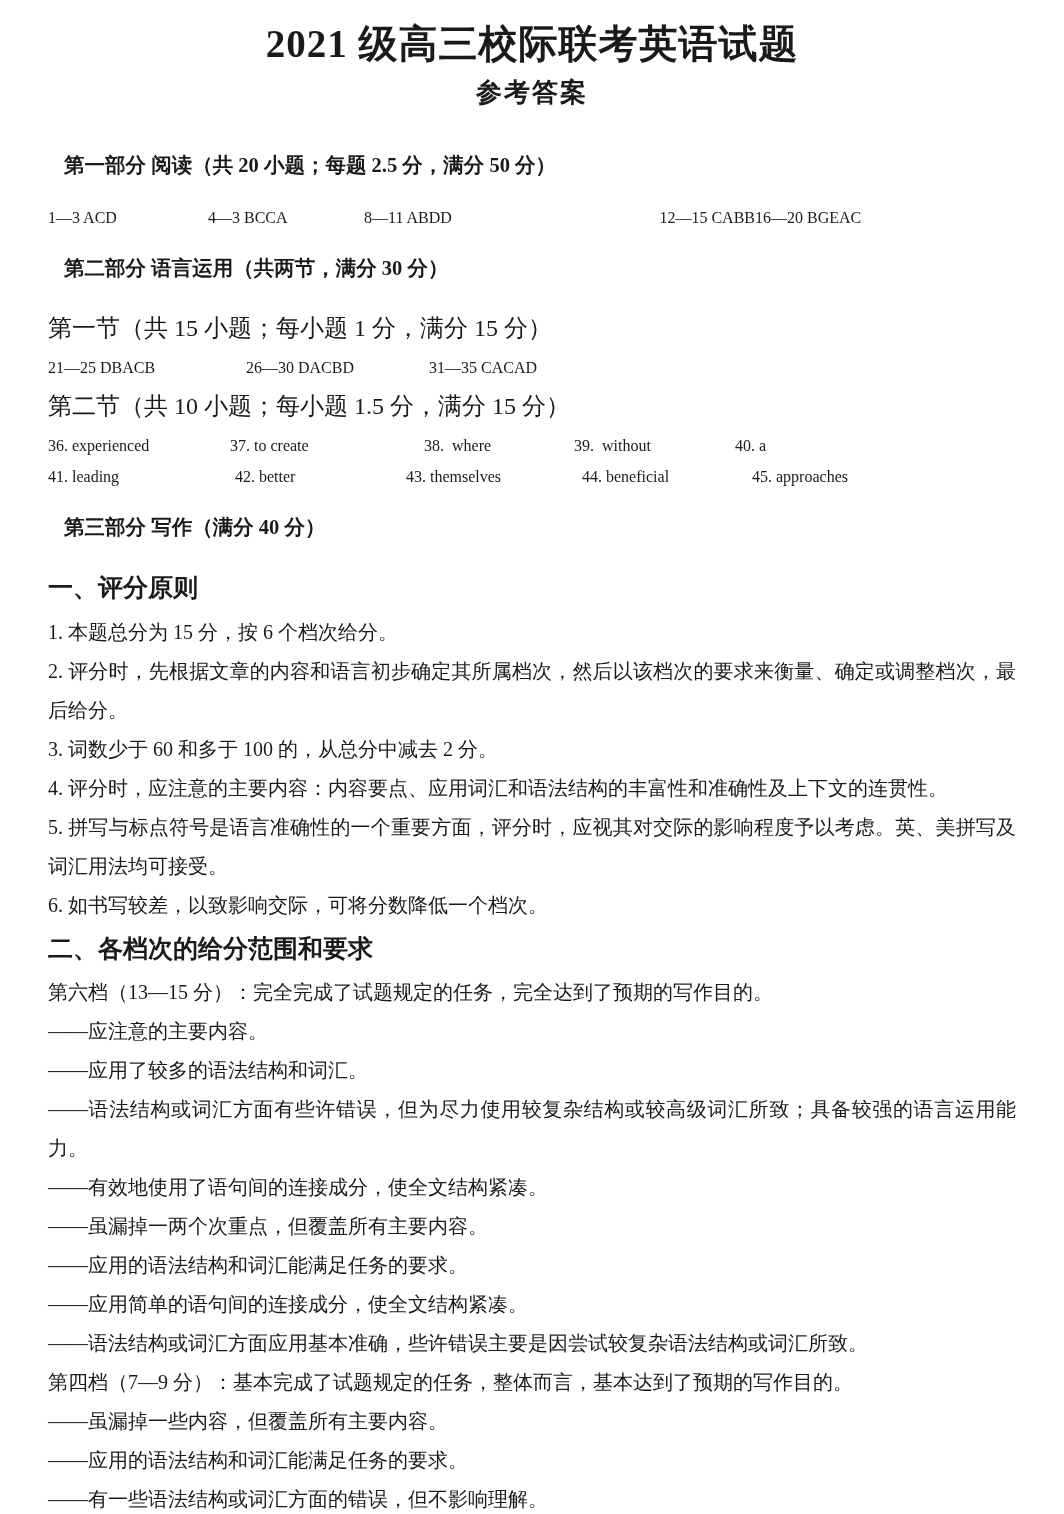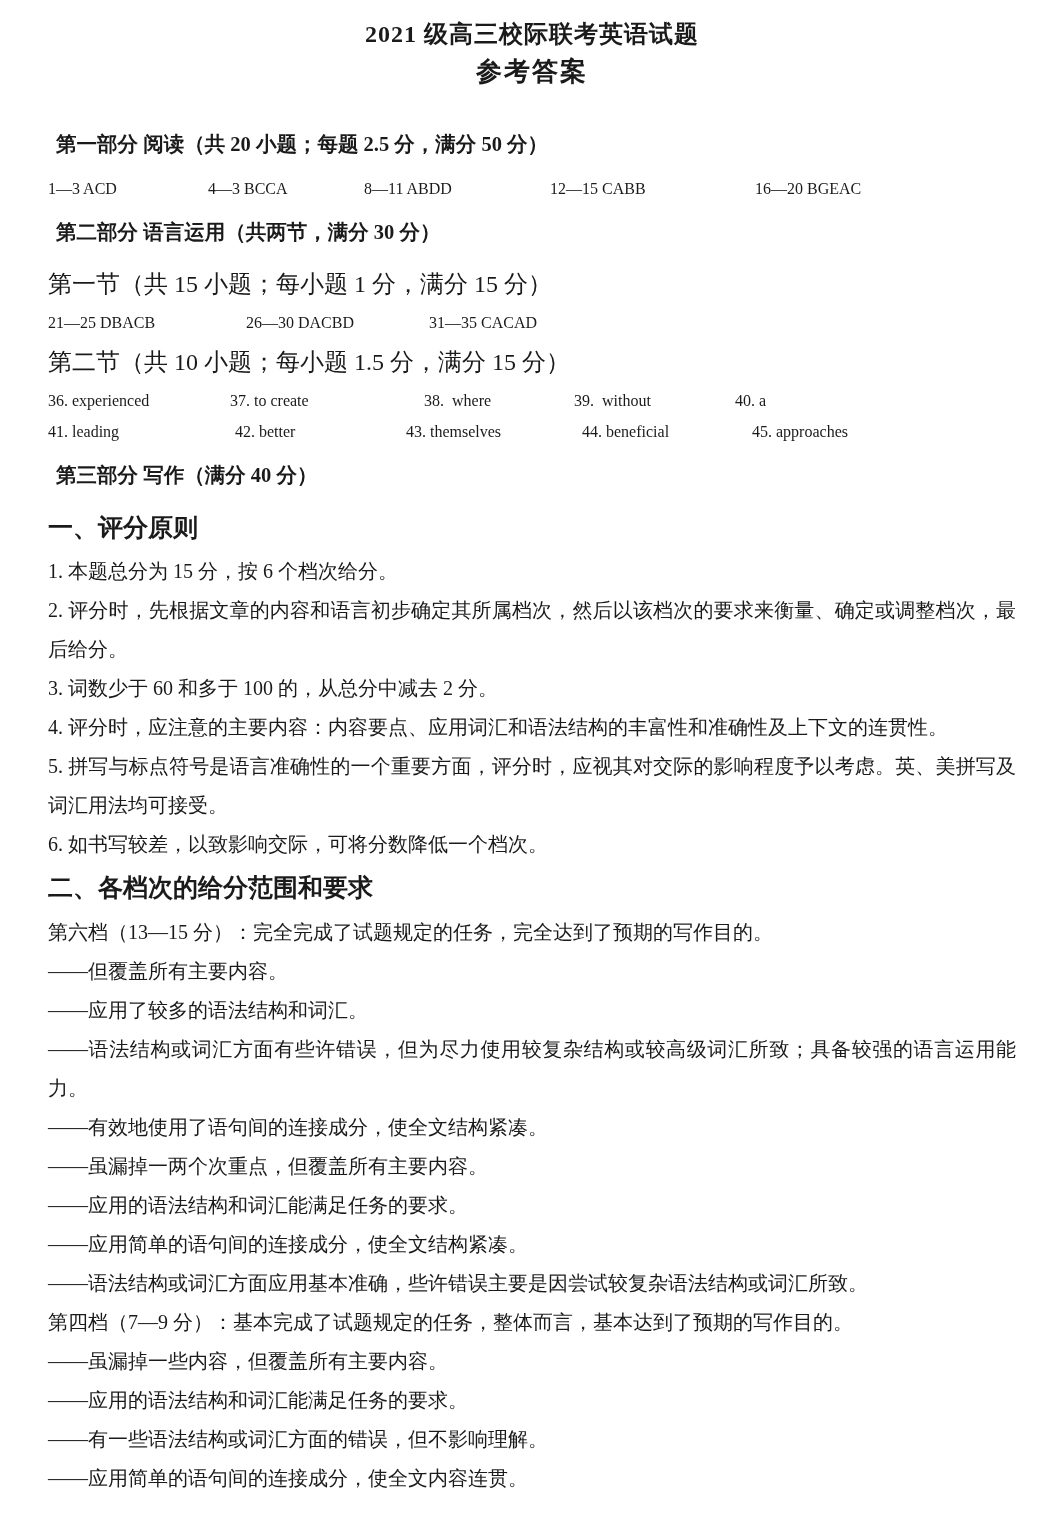--- a/index.html
+++ b/index.html
@@ -19,41 +19,41 @@
     min-height: 1514px;
     box-sizing: border-box;
     padding: 10px 48px 24px 48px;
     position: relative;
   }
   .title-block {
     text-align: center;
     margin-top: 8px;
   }
   .doc-title {
-    font-size: 24px;
+    font-size: 39px;
     font-weight: bold;
     letter-spacing: 1px;
     line-height: 1.35;
     margin: 0;
   }
   .doc-subtitle {
     font-size: 26px;
     font-weight: bold;
     letter-spacing: 2px;
     line-height: 1.5;
     margin: 2px 0 0 0;
   }
   .body-block {
     margin-top: 34px;
   }
   .sec-head {
     font-size: 20.5px;
     font-weight: bold;
     line-height: 1.95;
-    margin: 8px;
+    margin: 16px;
   }
   .sec-head-sm {
     font-size: 25px;
     font-weight: bold;
     line-height: 1.95;
     margin: 0;
   }
   .line {
     font-size: 24px;
     line-height: 1.95;
@@ -73,21 +73,21 @@
     display: flex;
     white-space: pre;
   }
   .ans-row .cell {
     display: inline-block;
   }
   
   .row-reading .cell:nth-child(1) { width: 160px; }
   .row-reading .cell:nth-child(2) { width: 156px; }
   .row-reading .cell:nth-child(3) { width: 186px; }
-  .row-reading .cell:nth-child(4) { width: 205px; }
+  .row-reading .cell:nth-child(4) { width: 205px; text-align: right; }
   .row-reading .cell:nth-child(5) { width: auto; }
 
   .row-lang .cell:nth-child(1) { width: 198px; }
   .row-lang .cell:nth-child(2) { width: 183px; }
   .row-lang .cell:nth-child(3) { width: auto; }
 
   .row-fill .cell:nth-child(1) { width: 182px; }
   .row-fill .cell:nth-child(2) { width: 194px; }
   .row-fill .cell:nth-child(3) { width: 150px; }
   .row-fill .cell:nth-child(4) { width: 161px; }
@@ -162,21 +162,21 @@
     <p class="line-just">1. 本题总分为 15 分，按 6 个档次给分。</p>
     <p class="line-just">2. 评分时，先根据文章的内容和语言初步确定其所属档次，然后以该档次的要求来衡量、确定或调整档次，最后给分。</p>
     <p class="line-just">3. 词数少于 60 和多于 100 的，从总分中减去 2 分。</p>
     <p class="line-just">4. 评分时，应注意的主要内容：内容要点、应用词汇和语法结构的丰富性和准确性及上下文的连贯性。</p>
     <p class="line-just">5. 拼写与标点符号是语言准确性的一个重要方面，评分时，应视其对交际的影响程度予以考虑。英、美拼写及词汇用法均可接受。</p>
     <p class="line-just">6. 如书写较差，以致影响交际，可将分数降低一个档次。</p>
 
     <p class="sec-head-sm">二、各档次的给分范围和要求</p>
 
     <p class="line-just">第六档（13—15 分）：完全完成了试题规定的任务，完全达到了预期的写作目的。</p>
-    <p class="dash-line">——但覆盖所有主要内容。</p>
+    <p class="dash-line">——应注意的主要内容。</p>
     <p class="dash-line">——应用了较多的语法结构和词汇。</p>
     <p class="line-just">——语法结构或词汇方面有些许错误，但为尽力使用较复杂结构或较高级词汇所致；具备较强的语言运用能力。</p>
     <p class="dash-line">——有效地使用了语句间的连接成分，使全文结构紧凑。</p>
 
     <p class="dash-line">——虽漏掉一两个次重点，但覆盖所有主要内容。</p>
     <p class="dash-line">——应用的语法结构和词汇能满足任务的要求。</p>
     <p class="dash-line">——应用简单的语句间的连接成分，使全文结构紧凑。</p>
     <p class="dash-line">——语法结构或词汇方面应用基本准确，些许错误主要是因尝试较复杂语法结构或词汇所致。</p>
 
     <p class="line-just">第四档（7—9 分）：基本完成了试题规定的任务，整体而言，基本达到了预期的写作目的。</p>

